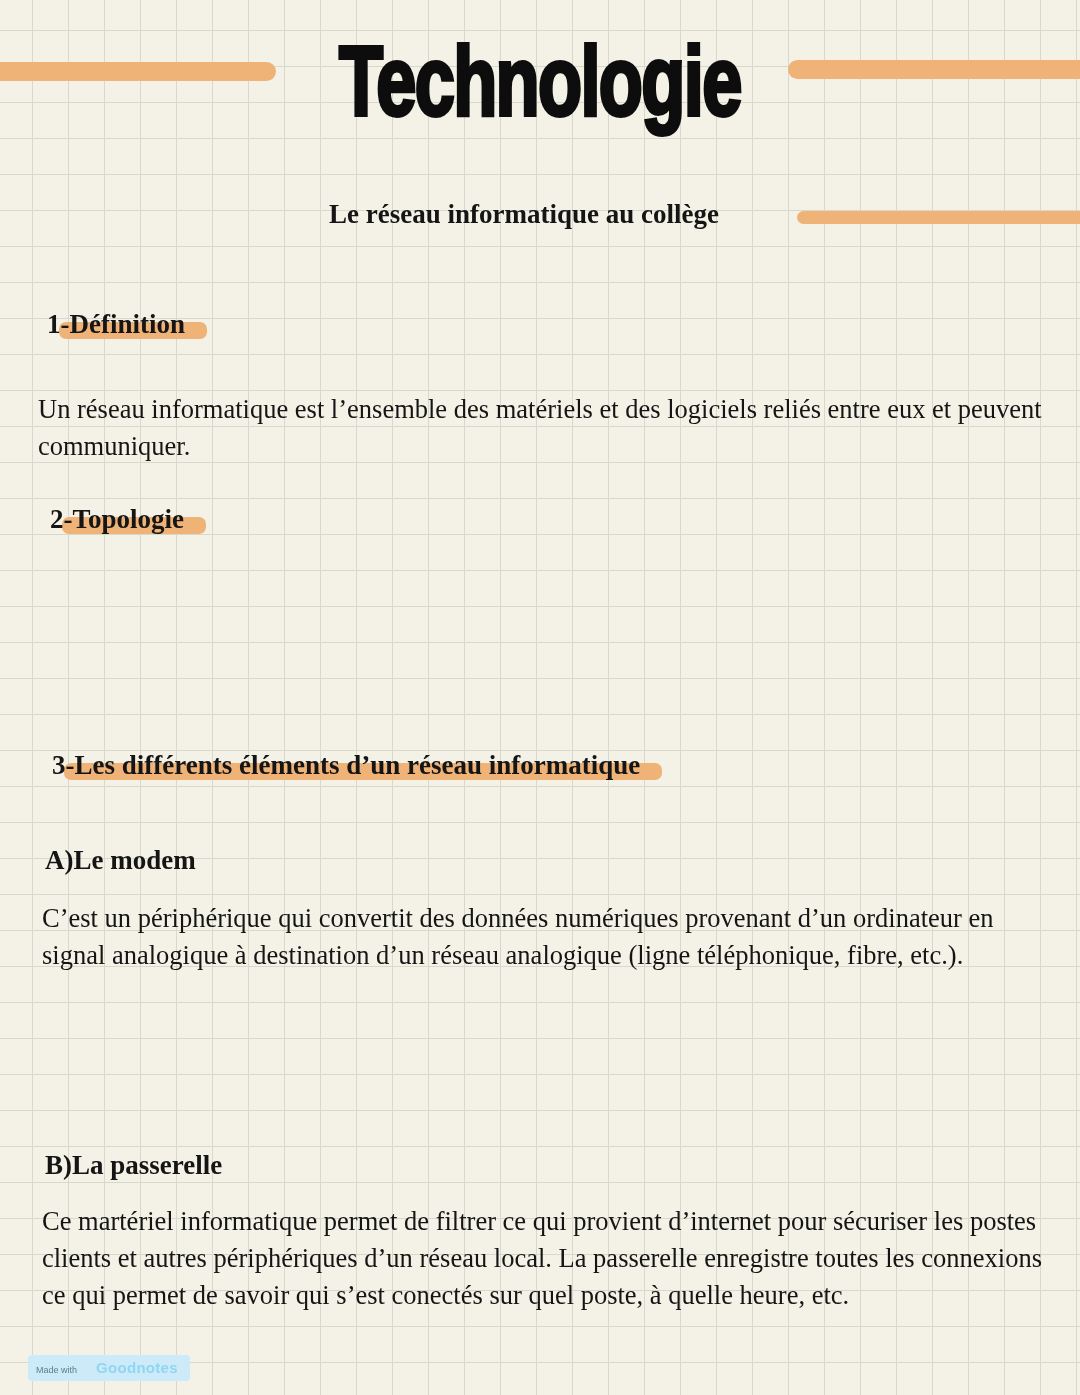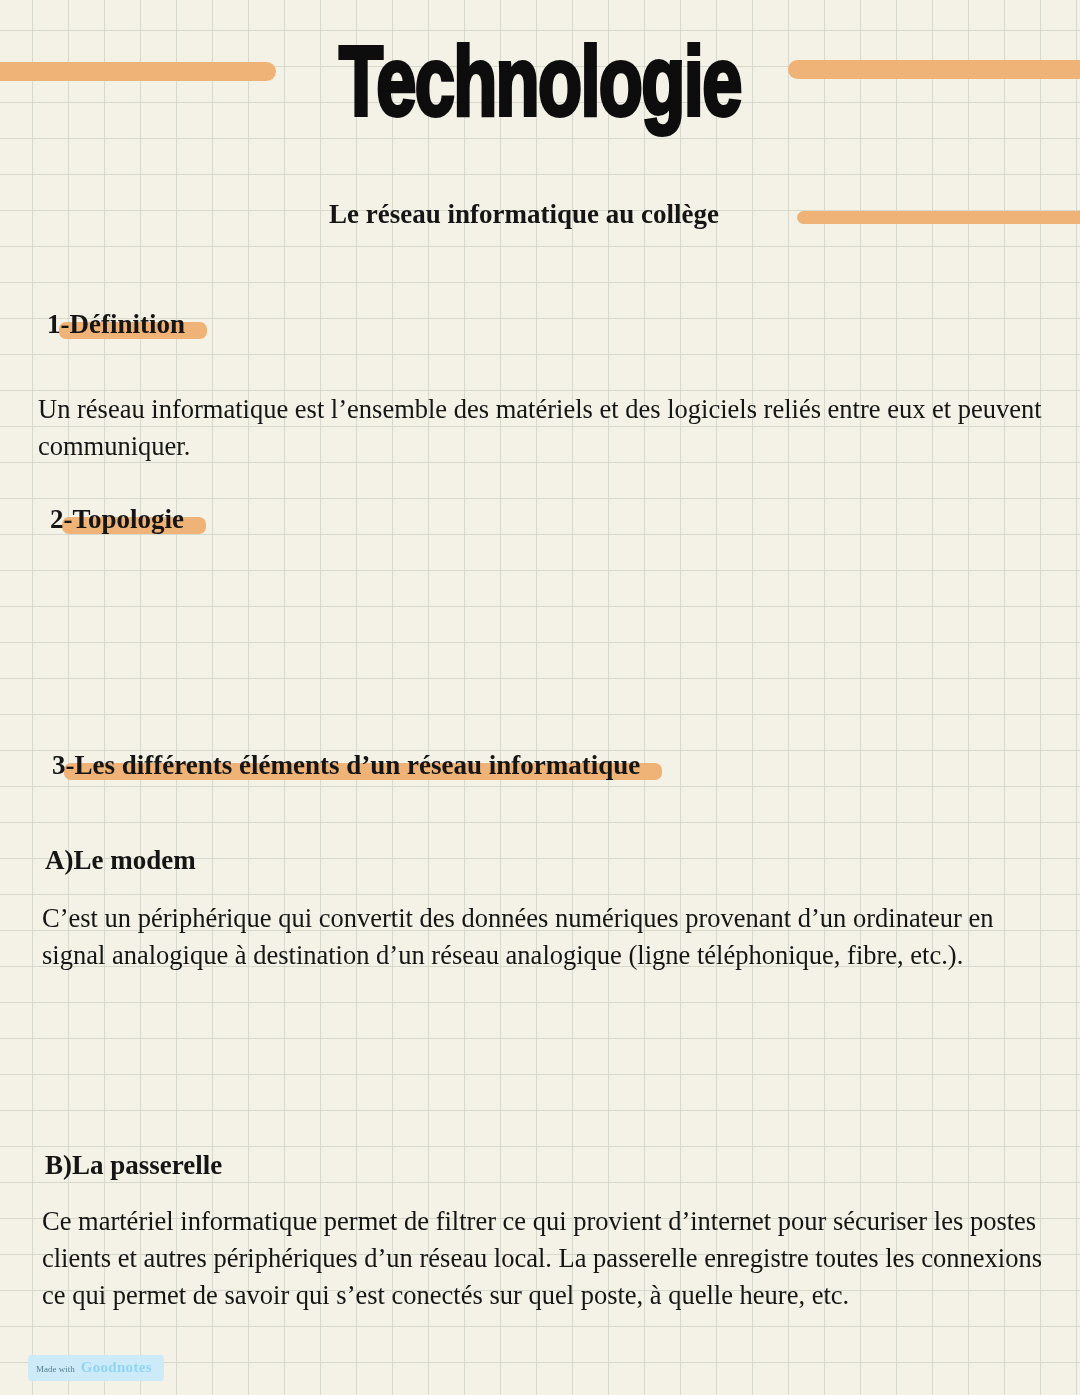--- a/index.html
+++ b/index.html
@@ -85,25 +85,25 @@
   .para-block{position:absolute;}
   .para-block p{margin:0;font-size:26.5px;line-height:37px;}
   #p-def{top:391px;left:38px;width:1012px;}
   #p-topo{top:590px;left:40px;width:1002px;}
   #p-modem{top:900px;left:42px;width:992px;}
   #p-passerelle{top:1203px;left:42px;width:1014px;}
 
   
   .badge{
     position:absolute;left:28px;bottom:14px;
-    display:flex;align-items:baseline;gap:6px;
+    display:flex;align-items:baseline;gap:19px;
     background:var(--badge-bg);
     border-radius:4px;
     padding:4px 12px 5px 8px;
-    font-family:Liberation Serif, serif;
+    font-family:Liberation Sans, sans-serif;
   }
   .badge .made{font-size:9px;color:#56808f;}
   .badge .brand{font-size:15px;font-weight:bold;color:var(--badge-text);letter-spacing:.3px;}
 </style>
 </head>
 <body>
 
 <div class="page">
 
   <div class="bar bar-title-left"></div>

